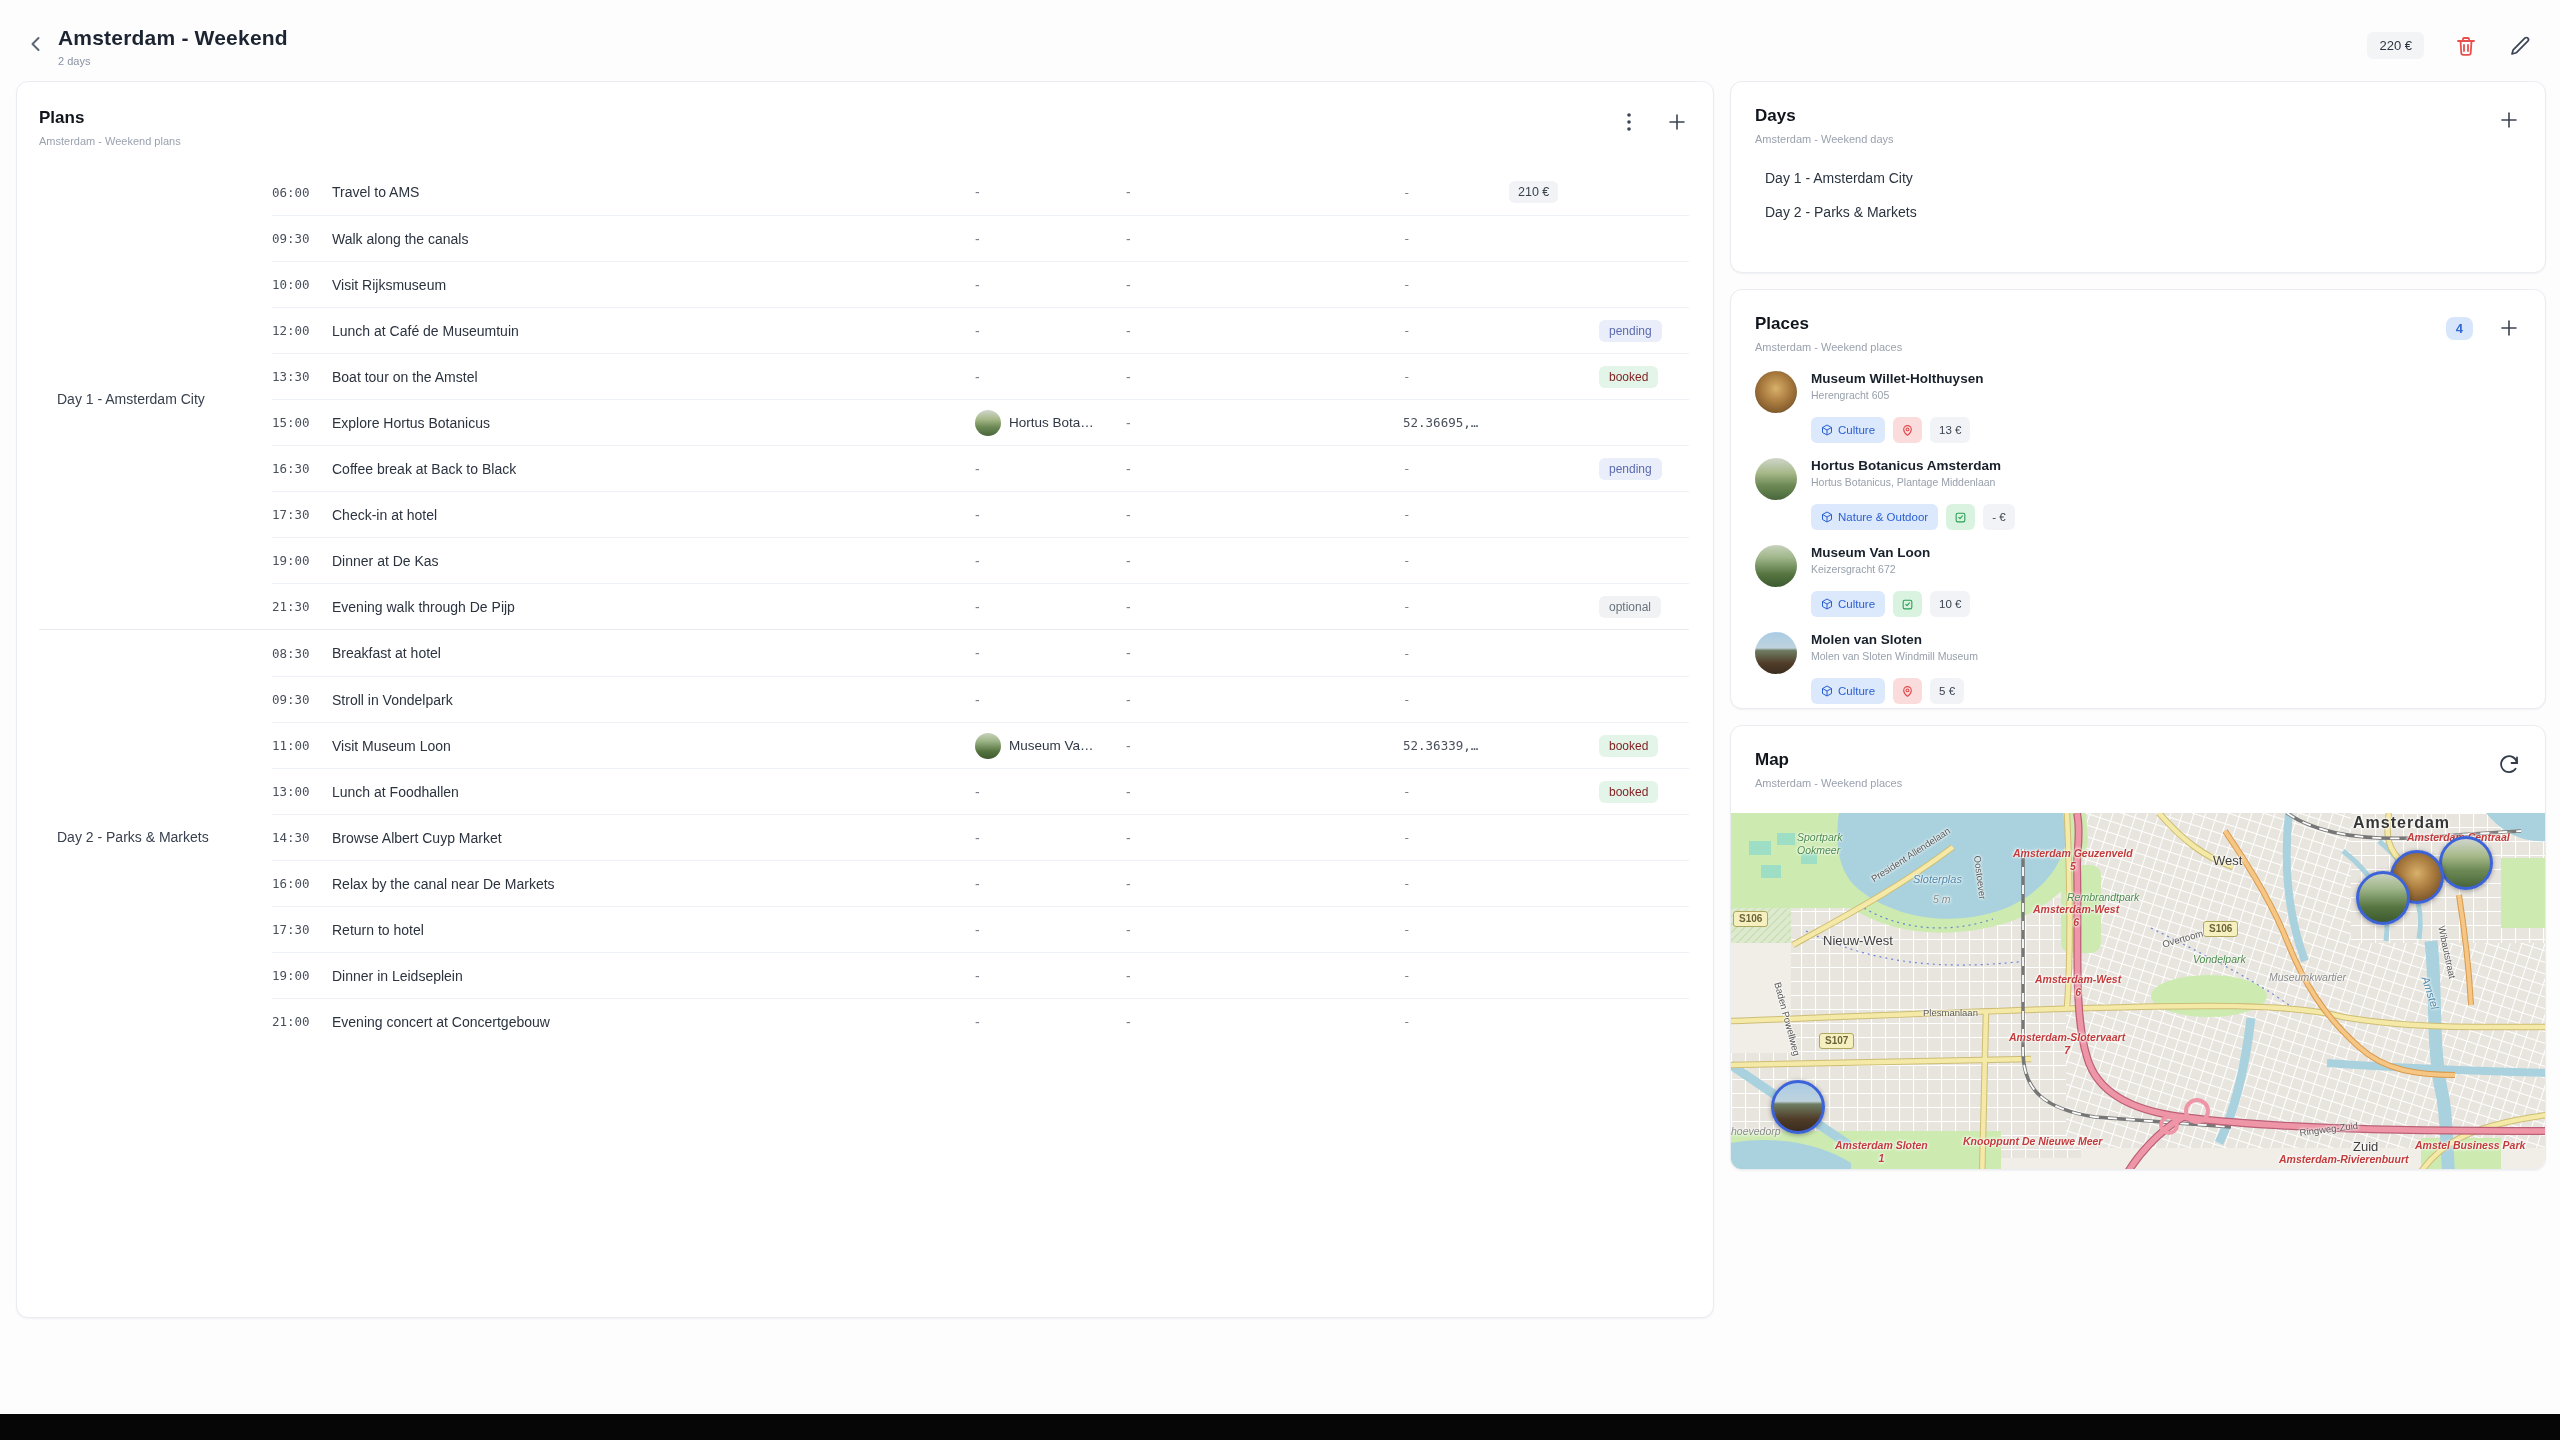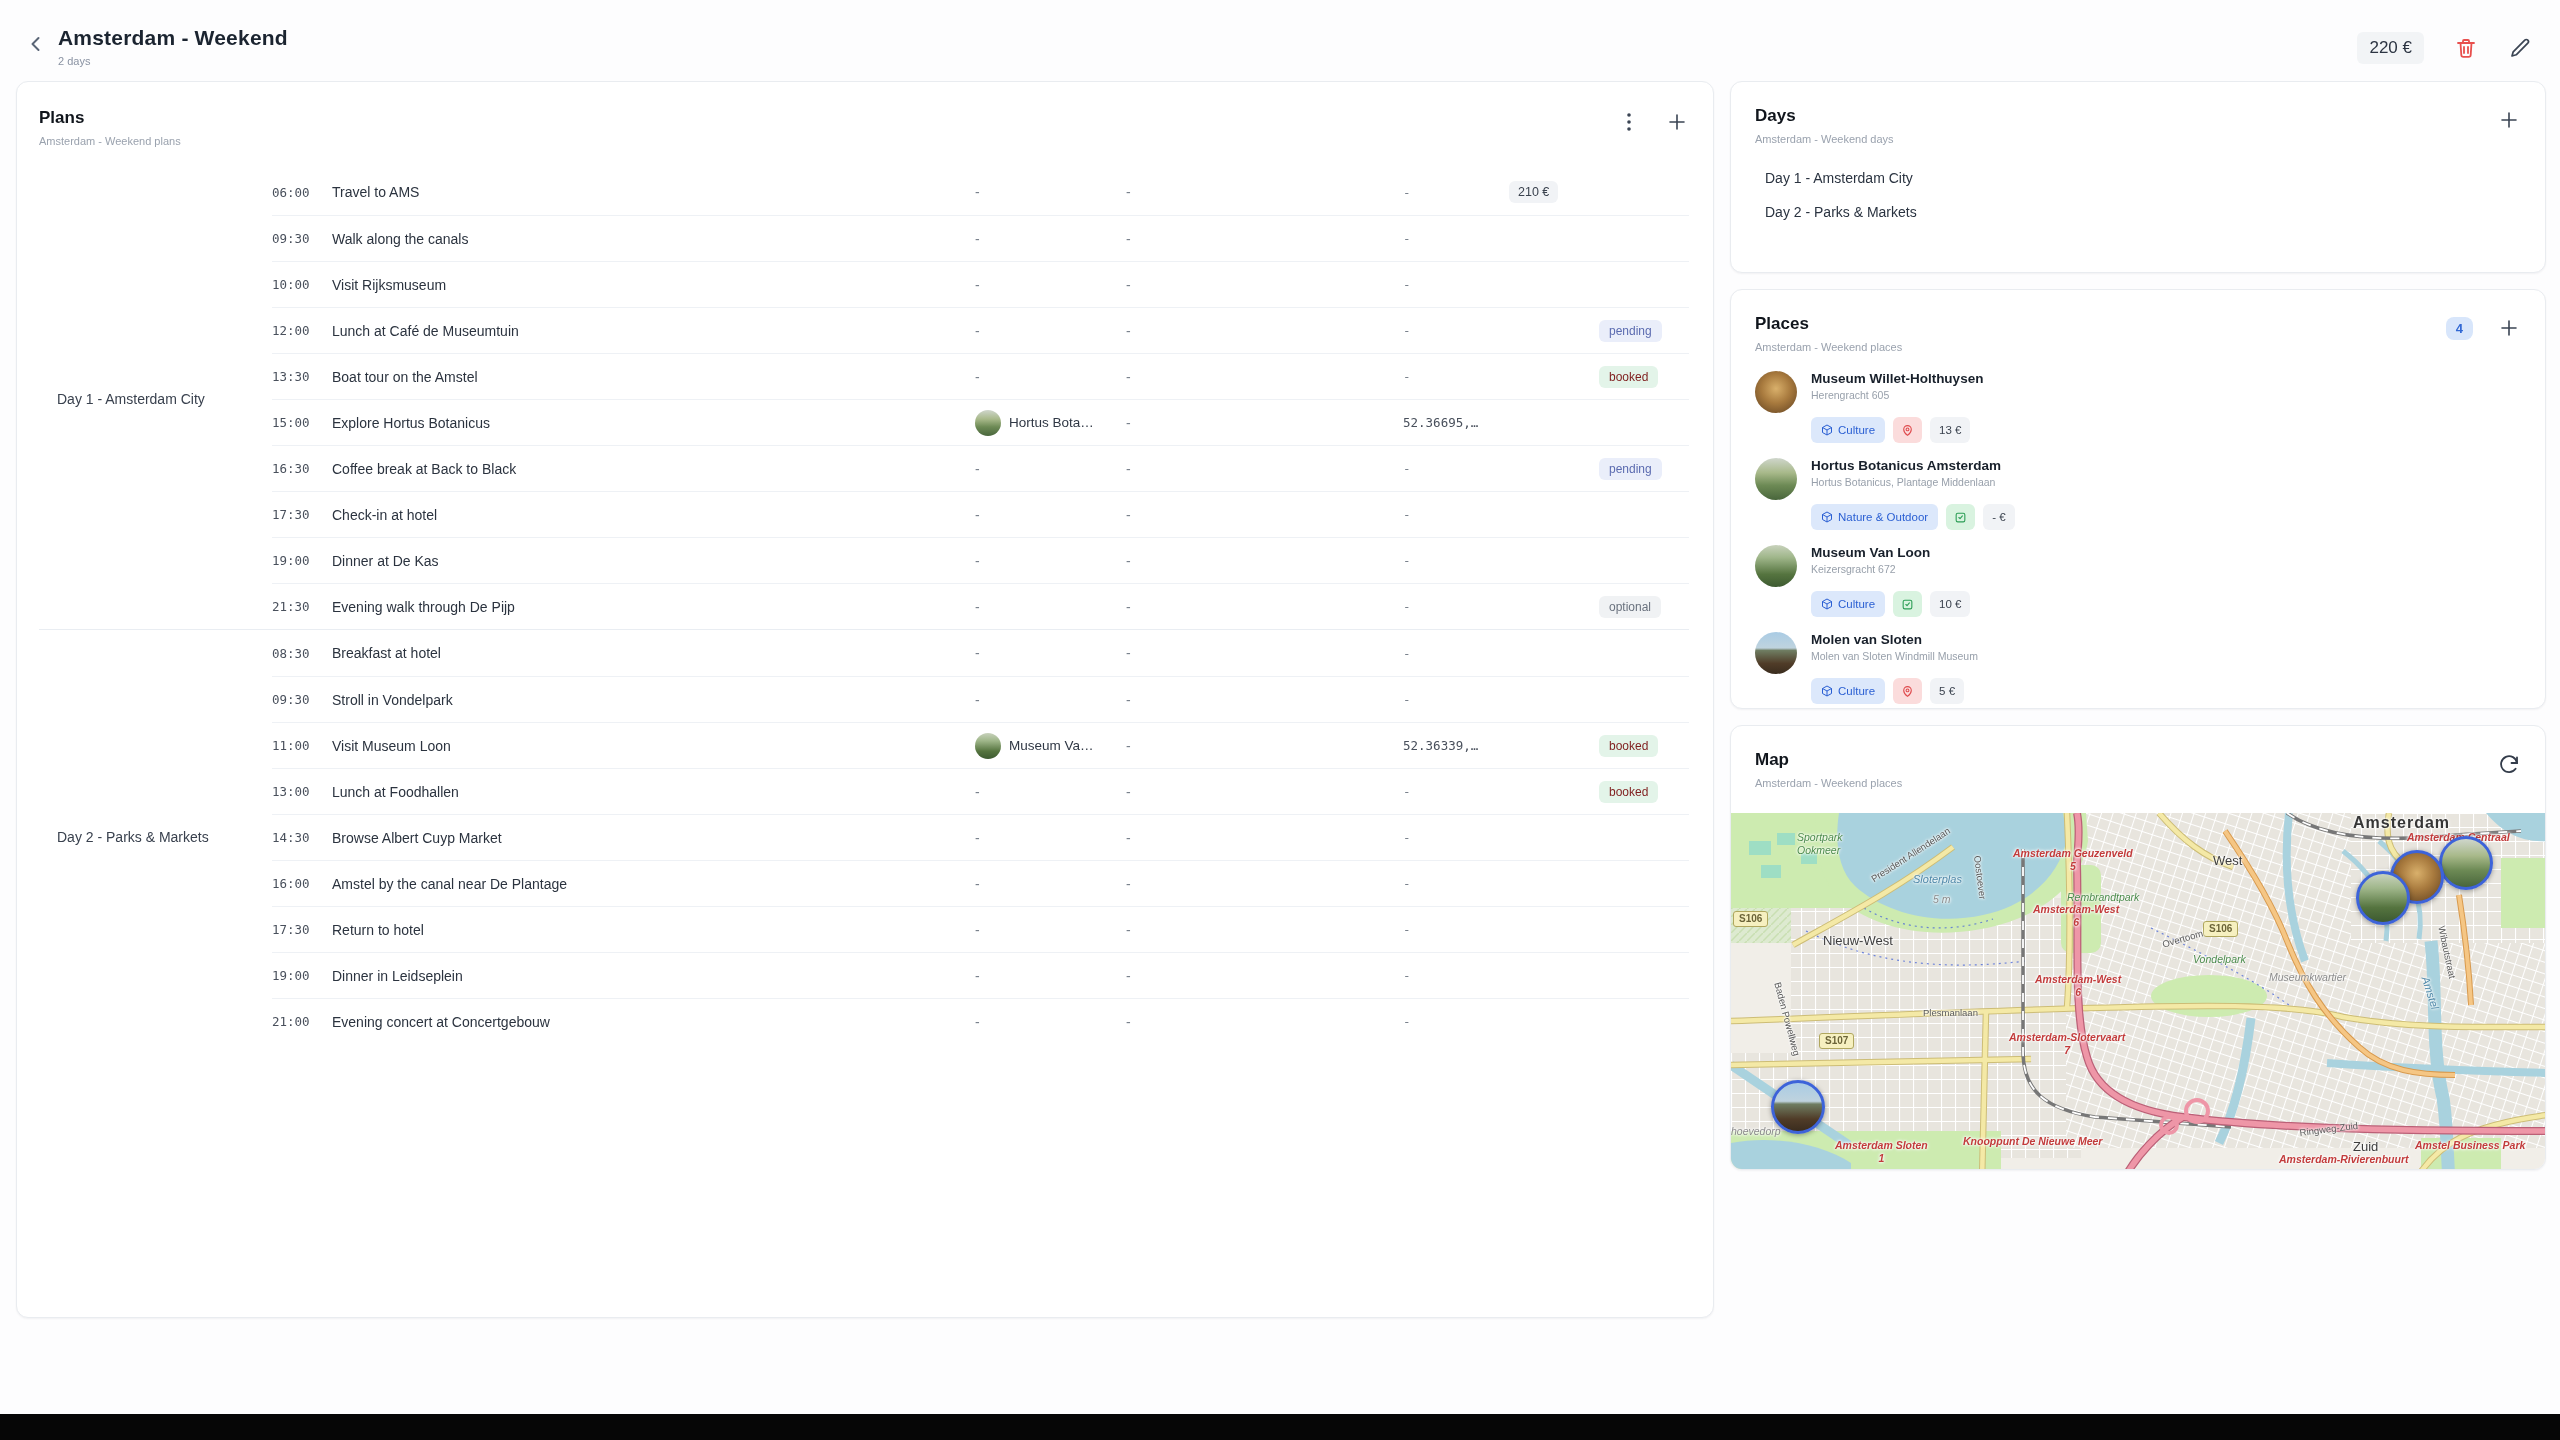--- a/index.html
+++ b/index.html
@@ -6,21 +6,21 @@
   html,body { width:2560px; height:1440px; overflow:hidden; }
   body { font-family:"Liberation Sans", sans-serif; background:#fdfdfe; color:#1f2735; position:relative; }
 
   
   .top-header { display:flex; justify-content:space-between; align-items:flex-start; padding:26px 28px 0 24px; }
   .th-left { display:flex; align-items:flex-start; gap:10px; }
   .back-btn { margin-top:6px; width:24px; height:24px; cursor:pointer; }
   .page-title { font-size:21px; font-weight:700; color:#1b2430; letter-spacing:.2px; }
   .page-sub { font-size:11px; color:#8a93a3; margin-top:5px; }
   .th-right { display:flex; align-items:center; gap:30px; margin-top:6px; }
-  .total-badge { background:#f2f4f6; border-radius:6px; padding:6px 12px; font-size:17px; color:#2c3442; }
+  .total-badge { background:#f2f4f6; border-radius:6px; padding:6px 12px; font-size:13px; color:#2c3442; }
   .icon-btn { width:24px; height:24px; cursor:pointer; }
 
   
   .main { display:flex; gap:16px; padding:0 14px 0 16px; margin-top:14px; align-items:flex-start; }
   .card { background:#fff; border:1px solid #e9ecf0; border-radius:12px; box-shadow:0 1px 2px rgba(16,24,40,.05); }
   .plans-card { width:1698px; height:1237px; padding:26px 24px 0 22px; }
   .right-col { width:816px; display:flex; flex-direction:column; gap:16px; }
   .days-card { height:192px; padding:24px; }
   .places-card { height:420px; padding:24px; }
   .map-card { height:445px; padding:0; overflow:hidden; }
@@ -304,21 +304,21 @@
                 <div class="cell time">14:30</div>
                 <div class="cell">Browse Albert Cuyp Market</div>
                 <div class="cell place dash">-</div>
                 <div class="cell dash">-</div>
                 <div class="cell latlng dash">-</div>
                 <div class="cell"></div>
                 <div class="cell"></div>
               </div>
               <div class="trow">
                 <div class="cell time">16:00</div>
-                <div class="cell">Amstel by the canal near De Plantage</div>
+                <div class="cell">Relax by the canal near De Markets</div>
                 <div class="cell place dash">-</div>
                 <div class="cell dash">-</div>
                 <div class="cell latlng dash">-</div>
                 <div class="cell"></div>
                 <div class="cell"></div>
               </div>
               <div class="trow">
                 <div class="cell time">17:30</div>
                 <div class="cell">Return to hotel</div>
                 <div class="cell place dash">-</div>

